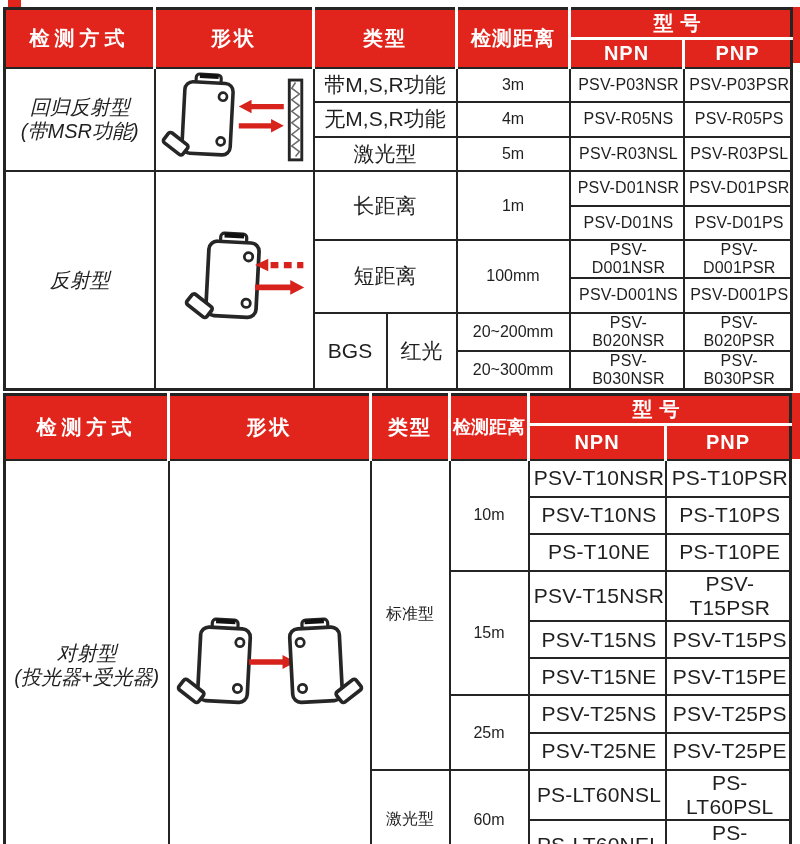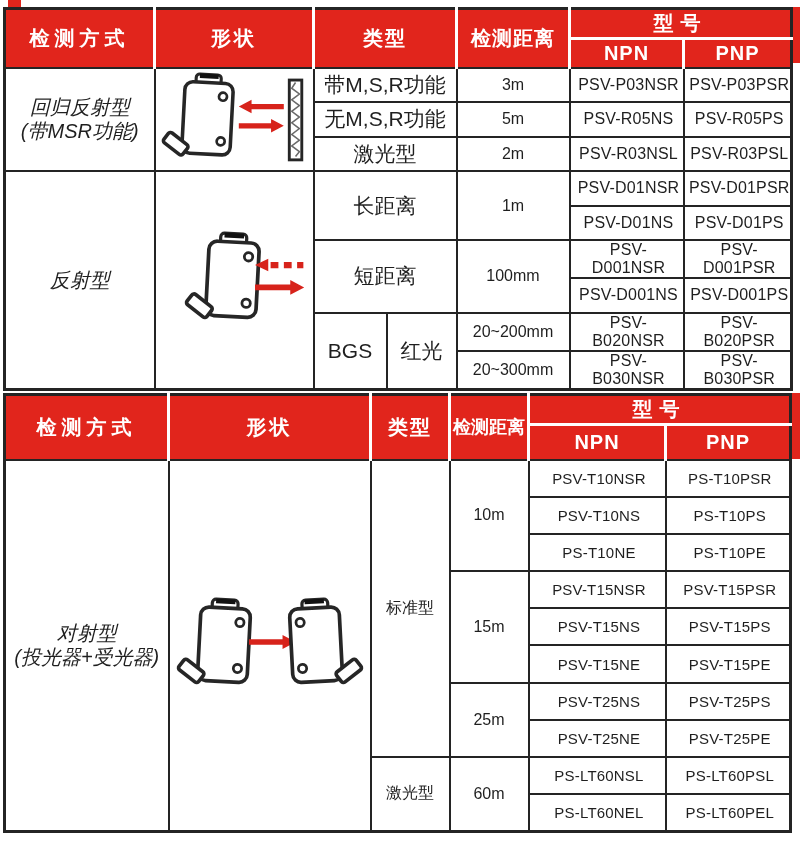--- a/index.html
+++ b/index.html
@@ -49,21 +49,21 @@
   .th-type{letter-spacing:2px;}
   .th-dist{font-size:19px;letter-spacing:1px;}
   #t2 .th-dist{font-size:18px;letter-spacing:0;}
   .th-model{letter-spacing:7px;}
   .th-io{font-size:20px;letter-spacing:1px;}
 
   td.method{font-size:20px;line-height:24px;font-style:italic;}
   td.type{font-size:21px;}
   td.dist{font-size:16px;border-radius:19px;}
   td.model{font-size:16px;text-align:center;padding-left:4px;letter-spacing:0.2px;}
-  #t2 td.model{font-size:15px;}
+  #t2 td.model{font-size:21px;}
   #t2 td.type{font-size:16px;}
   td.shape{background:#ffffff;}
   .shape svg{display:block;margin:0 auto;}
 </style>
 </head>
 <body>
 
 <svg width="0" height="0" style="position:absolute">
   <defs>
     <g id="sensorBody">
@@ -142,27 +142,27 @@
           </svg>
         </span>
       </td>
       <td class="type" colspan="2">带M,S,R功能</td>
       <td class="dist">3m</td>
       <td class="model">PSV-P03NSR</td>
       <td class="model">PSV-P03PSR</td>
     </tr>
     <tr>
       <td class="type" colspan="2">无M,S,R功能</td>
-      <td class="dist">5m</td>
+      <td class="dist">4m</td>
       <td class="model">PSV-R05NS</td>
       <td class="model">PSV-R05PS</td>
     </tr>
     <tr>
       <td class="type" colspan="2">激光型</td>
-      <td class="dist">2m</td>
+      <td class="dist">5m</td>
       <td class="model">PSV-R03NSL</td>
       <td class="model">PSV-R03PSL</td>
     </tr>
     <tr>
       <td class="method" rowspan="6">反射型</td>
       <td class="shape" rowspan="6">
         <span class="shape">
           <svg width="150" height="104" viewBox="0 0 150 104">
             <g transform="translate(26,1) scale(0.93)">
                 <use href="#sensorBody"></use>

